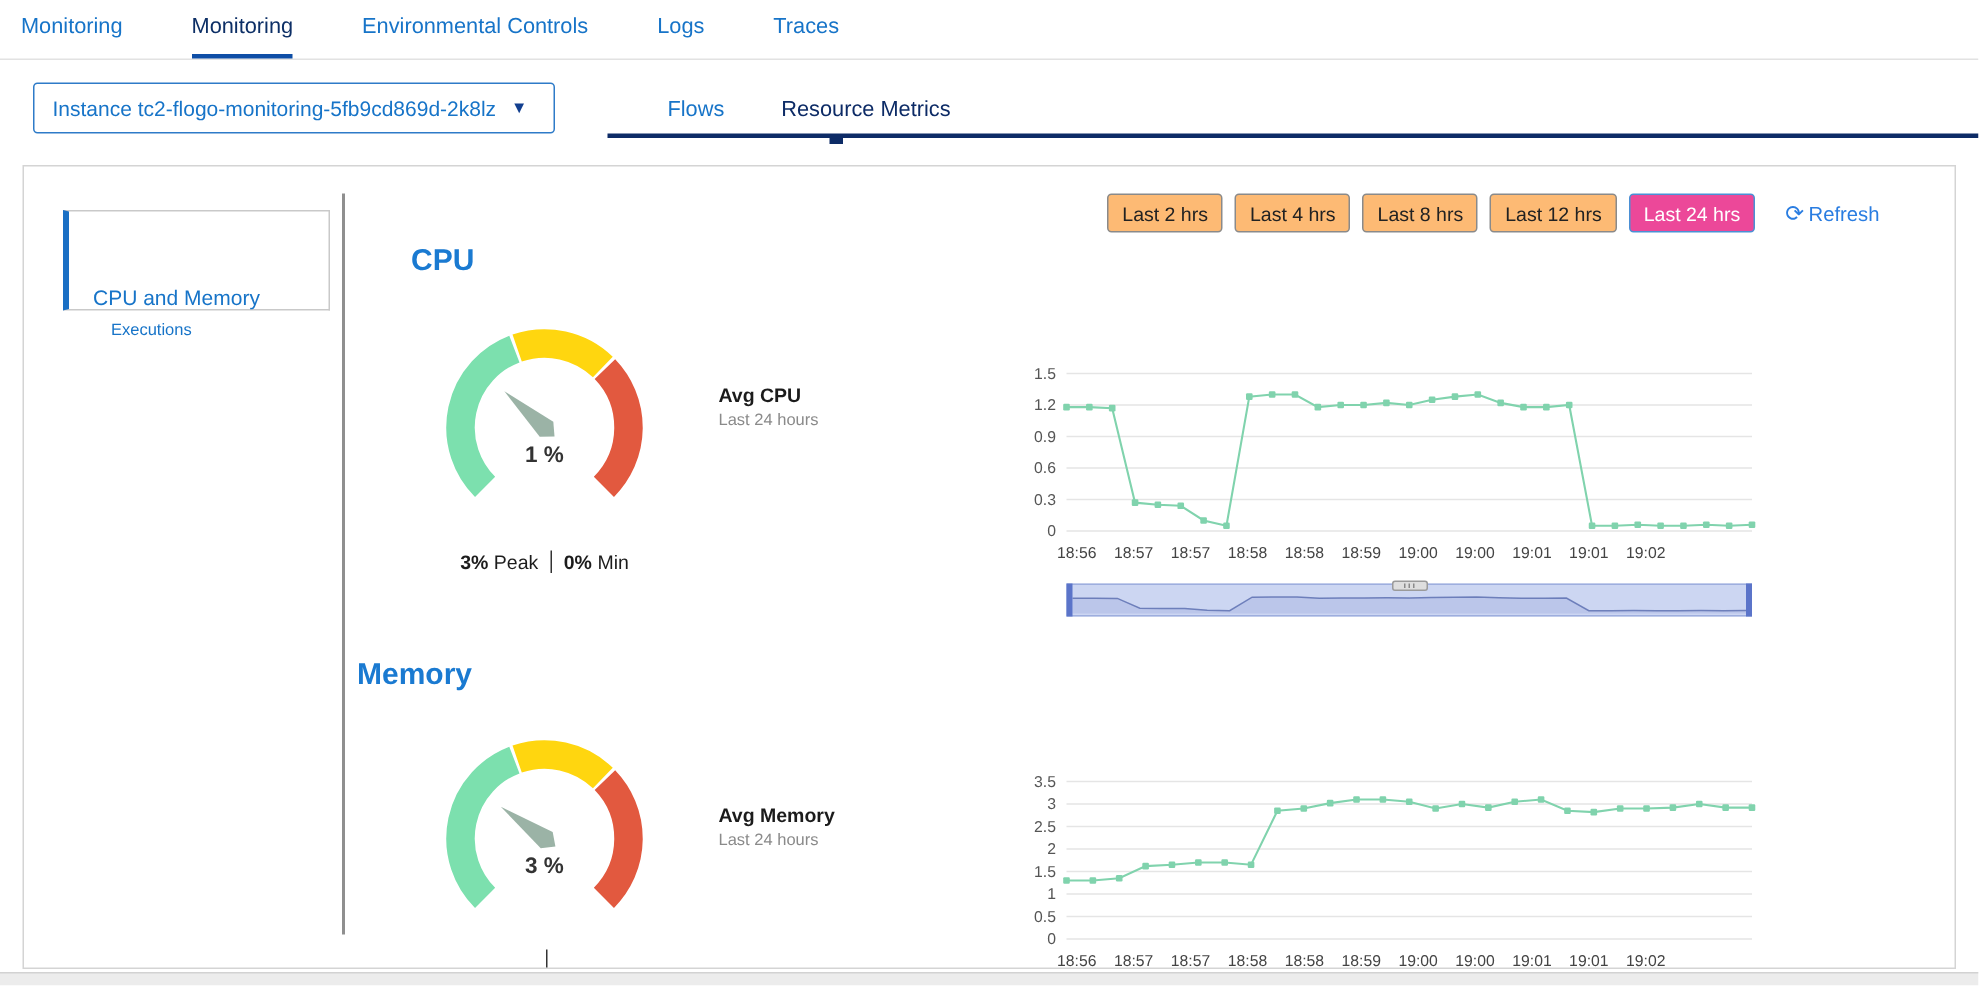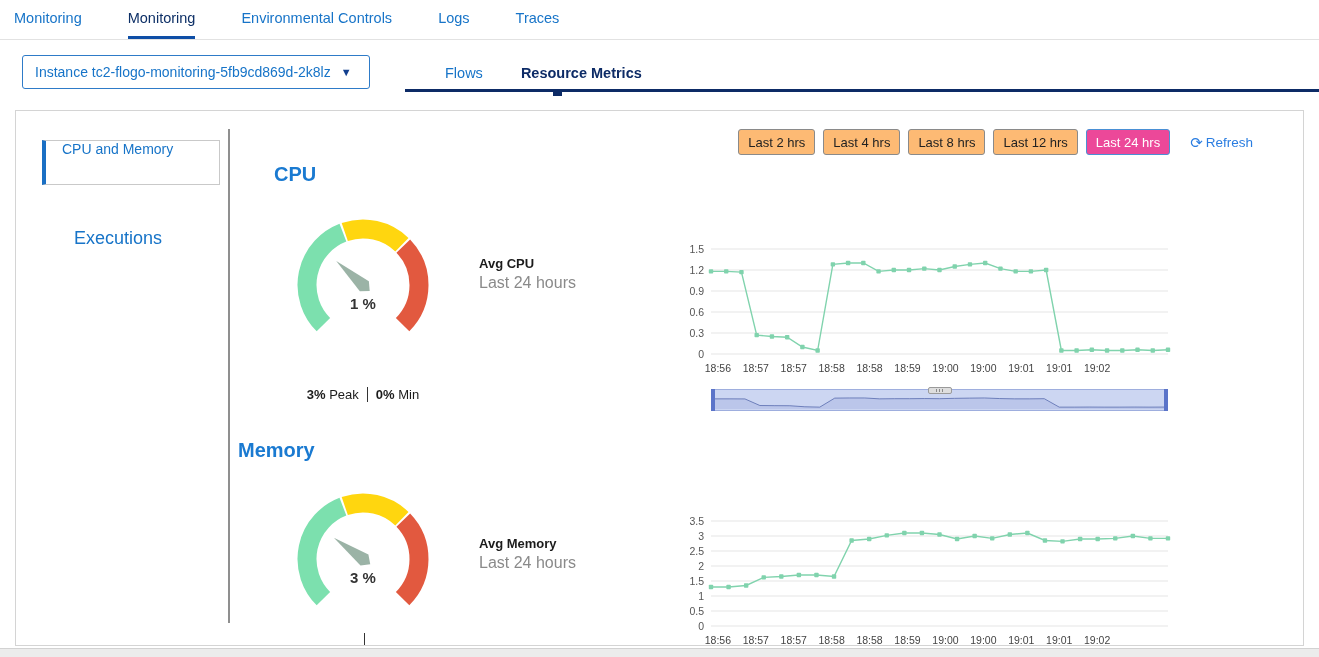--- a/index.html
+++ b/index.html
@@ -16,33 +16,33 @@
   .nav-tab.active { color:#0d2f66; font-weight:400; border-bottom-color:#0e4ea6; }
 
   
   .instance-select { position:absolute; left:22px; top:55px; width:348px; height:34px;
     border:1px solid #2e7bc8; border-radius:3px; background:#fff;
     display:flex; align-items:center; padding:0 12px; gap:10px; cursor:pointer; }
   .instance-select .label { font-size:14px; color:#1774c8; white-space:nowrap; }
   .instance-select .caret { font-size:11px; color:#123f8f; }
   .subtabs { position:absolute; left:405px; top:58px; height:30px; display:flex; gap:38px; align-items:center;margin-left:40px; }
   .subtab { font-size:14.5px; color:#1774c8; cursor:pointer; white-space:nowrap; }
-  .subtab.active { color:#0d2b66; font-weight:700; }
+  .subtab.active { color:#0d2b66; font-weight:400; }
   .subtab-line { position:absolute; left:405px; right:0; top:89px; height:3px; background:#0d2b66; }
   .subtab-notch { position:absolute; left:553px; top:92px; width:9px; height:4px; background:#0d2b66; }
 
   
   .panel { position:absolute; left:15px; top:110px; width:1289px; height:536px;
     border:1px solid #d4d4d4; background:#fff; overflow:hidden; }
 
-  .side-item-active { position:absolute; left:26px; top:29px; width:178px; height:45px;
+  .side-item-active { position:absolute; left:26px; top:29px; width:178px; height:67px;
     border:1px solid #c9c9c9; border-left:4px solid #1a6fc4; background:#fff;
-    display:flex; align-items:flex-start; padding-left:16px; cursor:pointer; }
+    display:flex; align-items:flex-end; padding-left:16px; cursor:pointer; }
   .side-item-active span { font-size:14px; color:#1774c8; }
-  .side-item { position:absolute; left:58px; top:117px; font-size:18px; color:#1774c8; cursor:pointer; }
+  .side-item { position:absolute; left:58px; top:103px; font-size:11px; color:#1774c8; cursor:pointer; }
   .side-divider { position:absolute; left:212px; top:18px; width:2px; height:494px; background:#8f8f8f; }
 
   .time-row { position:absolute; top:18px; right:50px; display:flex; gap:8px; align-items:center; }
   .time-btn { height:26px; padding:0 9px; font-size:13px; border:1px solid #8a8a8a; border-radius:3px;
     background:#fdba74; color:#222; display:flex; align-items:center; cursor:pointer; white-space:nowrap; }
   .time-btn.selected { background:#ec4899; border-color:#4a90d5; color:#fff; }
   .refresh { display:flex; gap:3px; color:#2a7de1; font-size:13.5px; margin-left:12px;
     align-items:center; cursor:pointer; }
   .refresh .icon { font-size:15px; line-height:1; }
 
@@ -51,29 +51,29 @@
   #mem-title { top:328px; }
 
   .gauge-svg { position:absolute; left:272px; width:150px; height:150px; }
   #cpu-gauge { top:96px; }
   #mem-gauge { top:370px; }
   .gauge-value { position:absolute; left:272px; width:150px; text-align:center;
     font-size:15px; font-weight:700; color:#333; }
   #cpu-gauge-value { top:184px; }
   #mem-gauge-value { top:458px; }
 
-  .peakmin { position:absolute; left:247px; top:276px; width:200px; text-align:center;
+  .peakmin { position:absolute; left:247px; top:256px; width:200px; text-align:center;
     font-size:13px; color:#1c1c1c; }
   .peakmin b { font-weight:700; }
   .pm-div { display:inline-block; width:1px; height:15px; background:#333;
     margin:0 8px -3px 8px; }
   .mem-divider { position:absolute; left:348px; top:522px; width:1px; height:24px; background:#333; }
 
   .avg-title { position:absolute; left:463px; font-size:13px; font-weight:700; color:#1b1b1b; }
-  .avg-sub { position:absolute; left:463px; font-size:16px; color:#8a8a8a; }
+  .avg-sub { position:absolute; left:463px; font-size:11px; color:#8a8a8a; }
   #cpu-avg-title { top:145px; } #cpu-avg-sub { top:163px; }
   #mem-avg-title { top:425px;text-align:center; } #mem-avg-sub { top:443px; }
 
   .chart-svg { position:absolute; left:655px; width:505px; height:150px; }
   #cpu-chart { top:128px; }
   #mem-chart { top:400px; }
 
   
   .navigator { position:absolute; left:695px; top:278px; width:457px; height:22px;
     background:#ccd6f2; border:1px solid #9eaede; cursor:ew-resize; }

